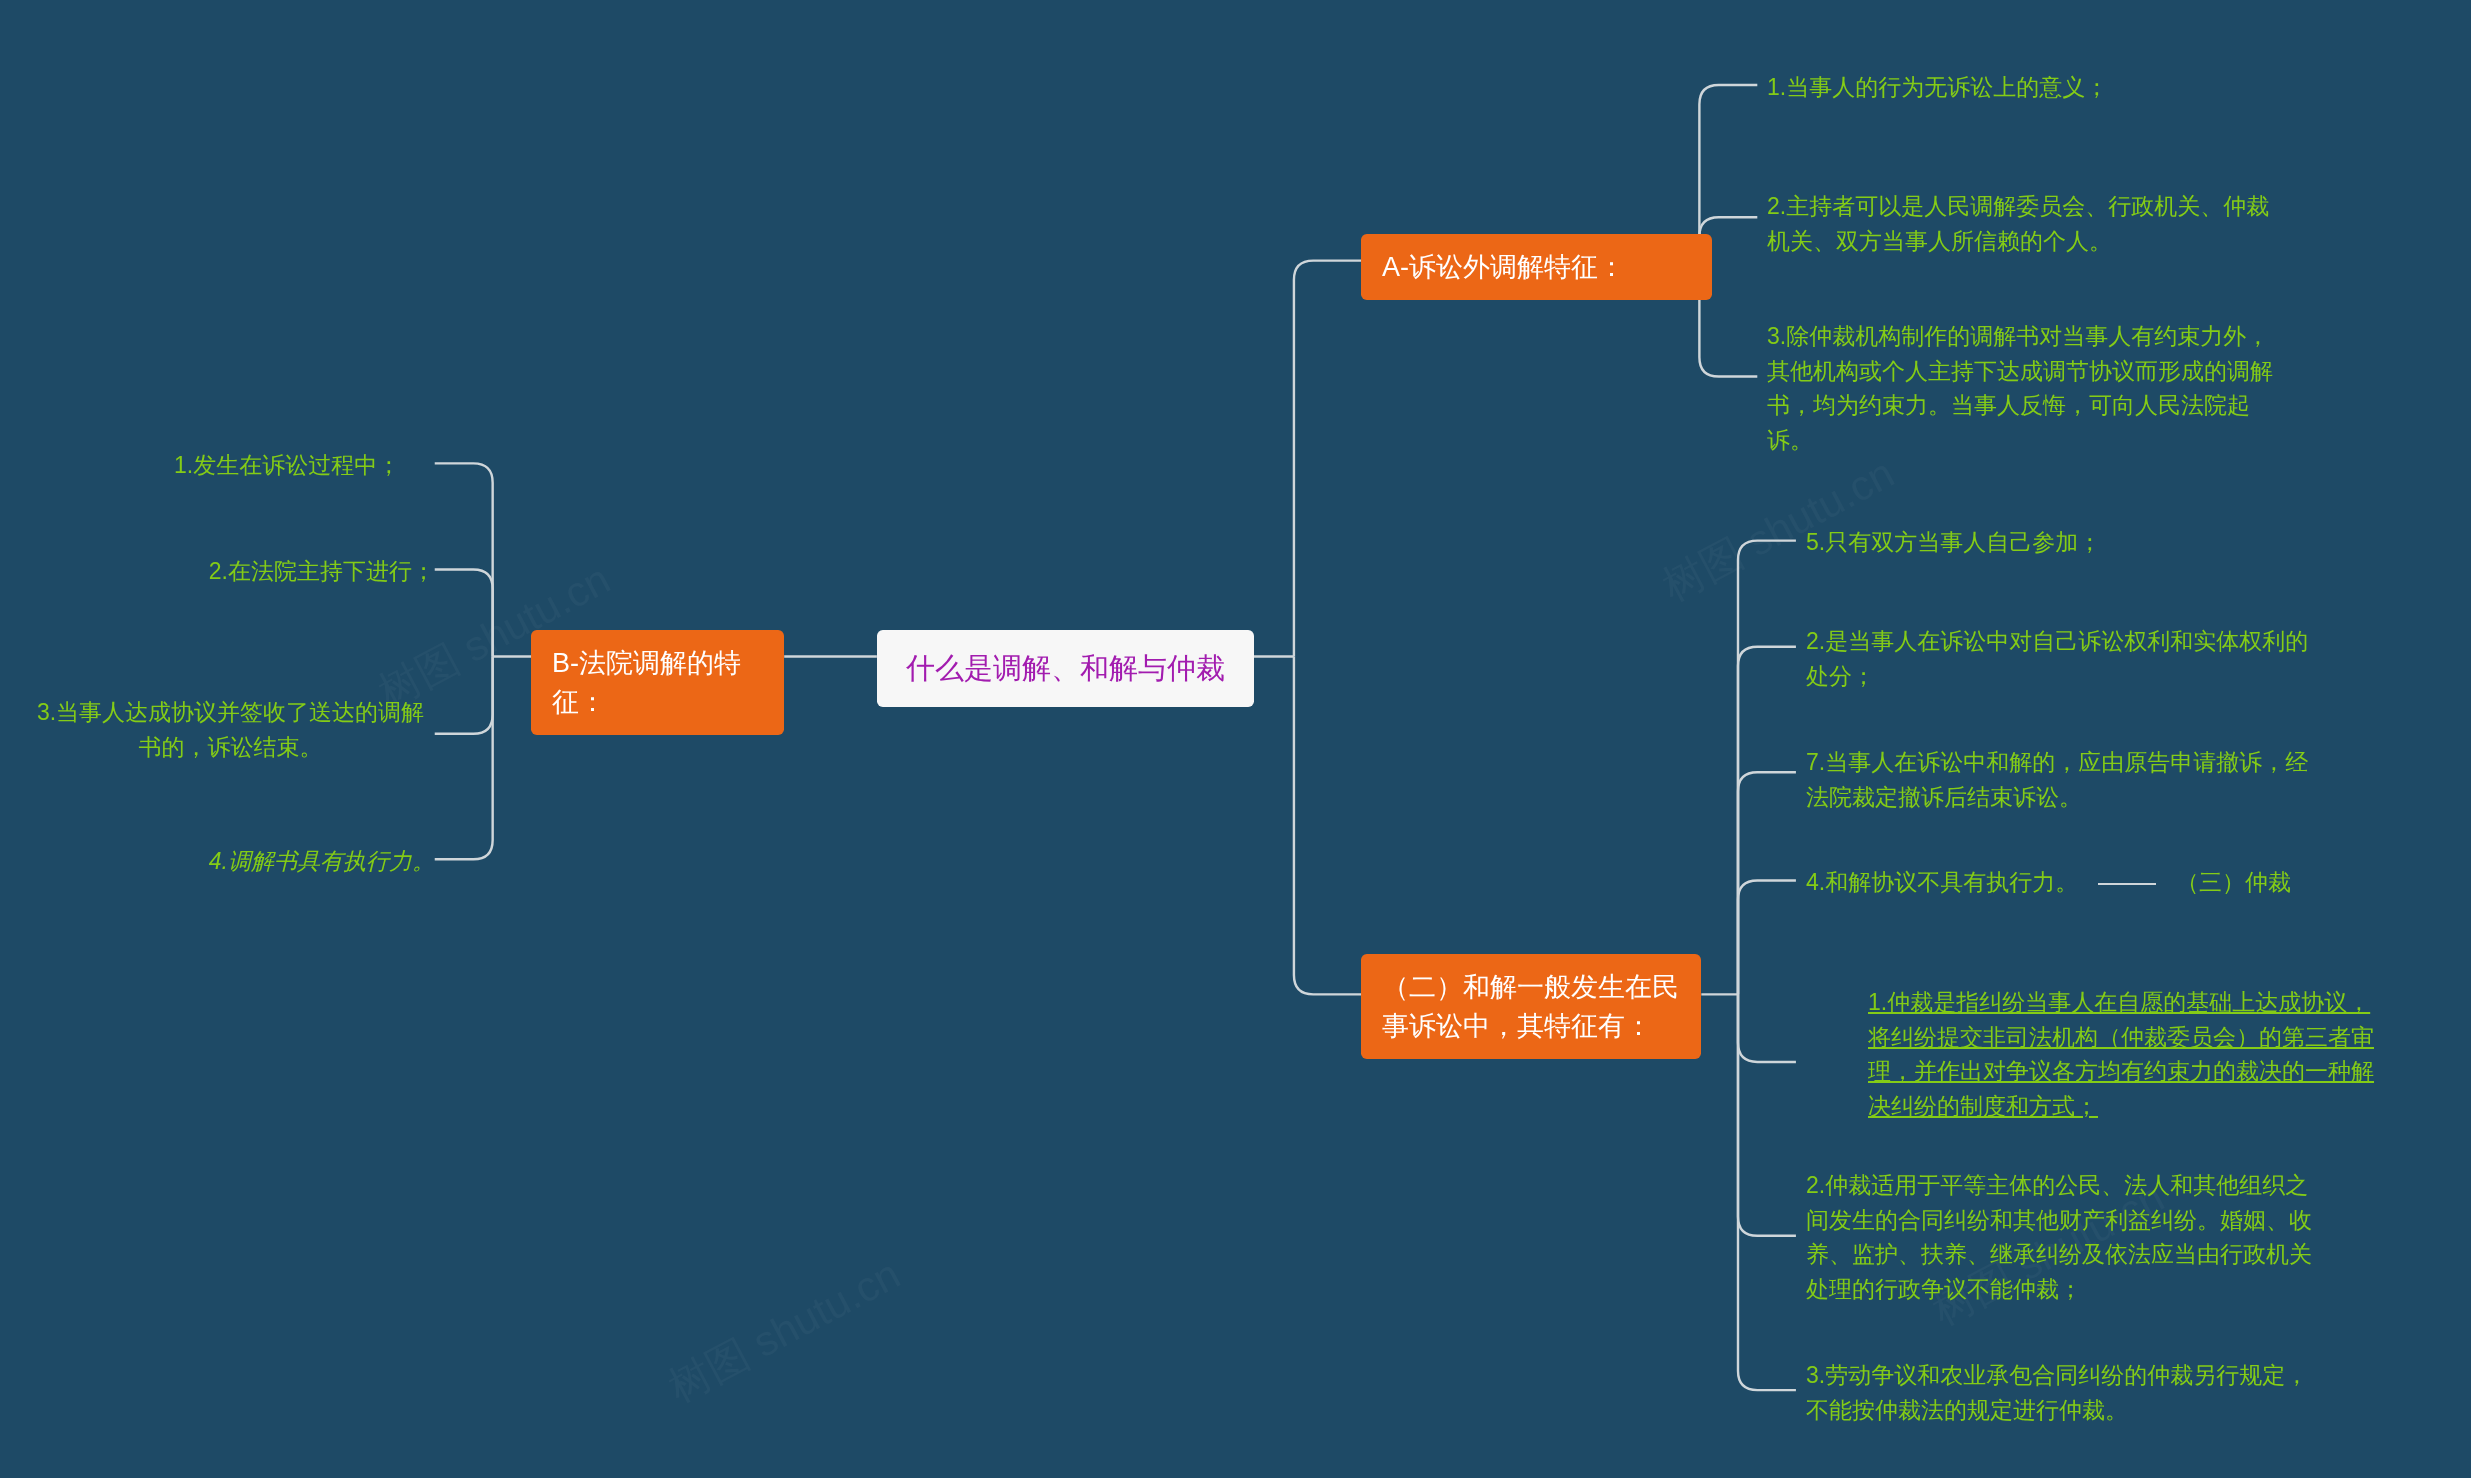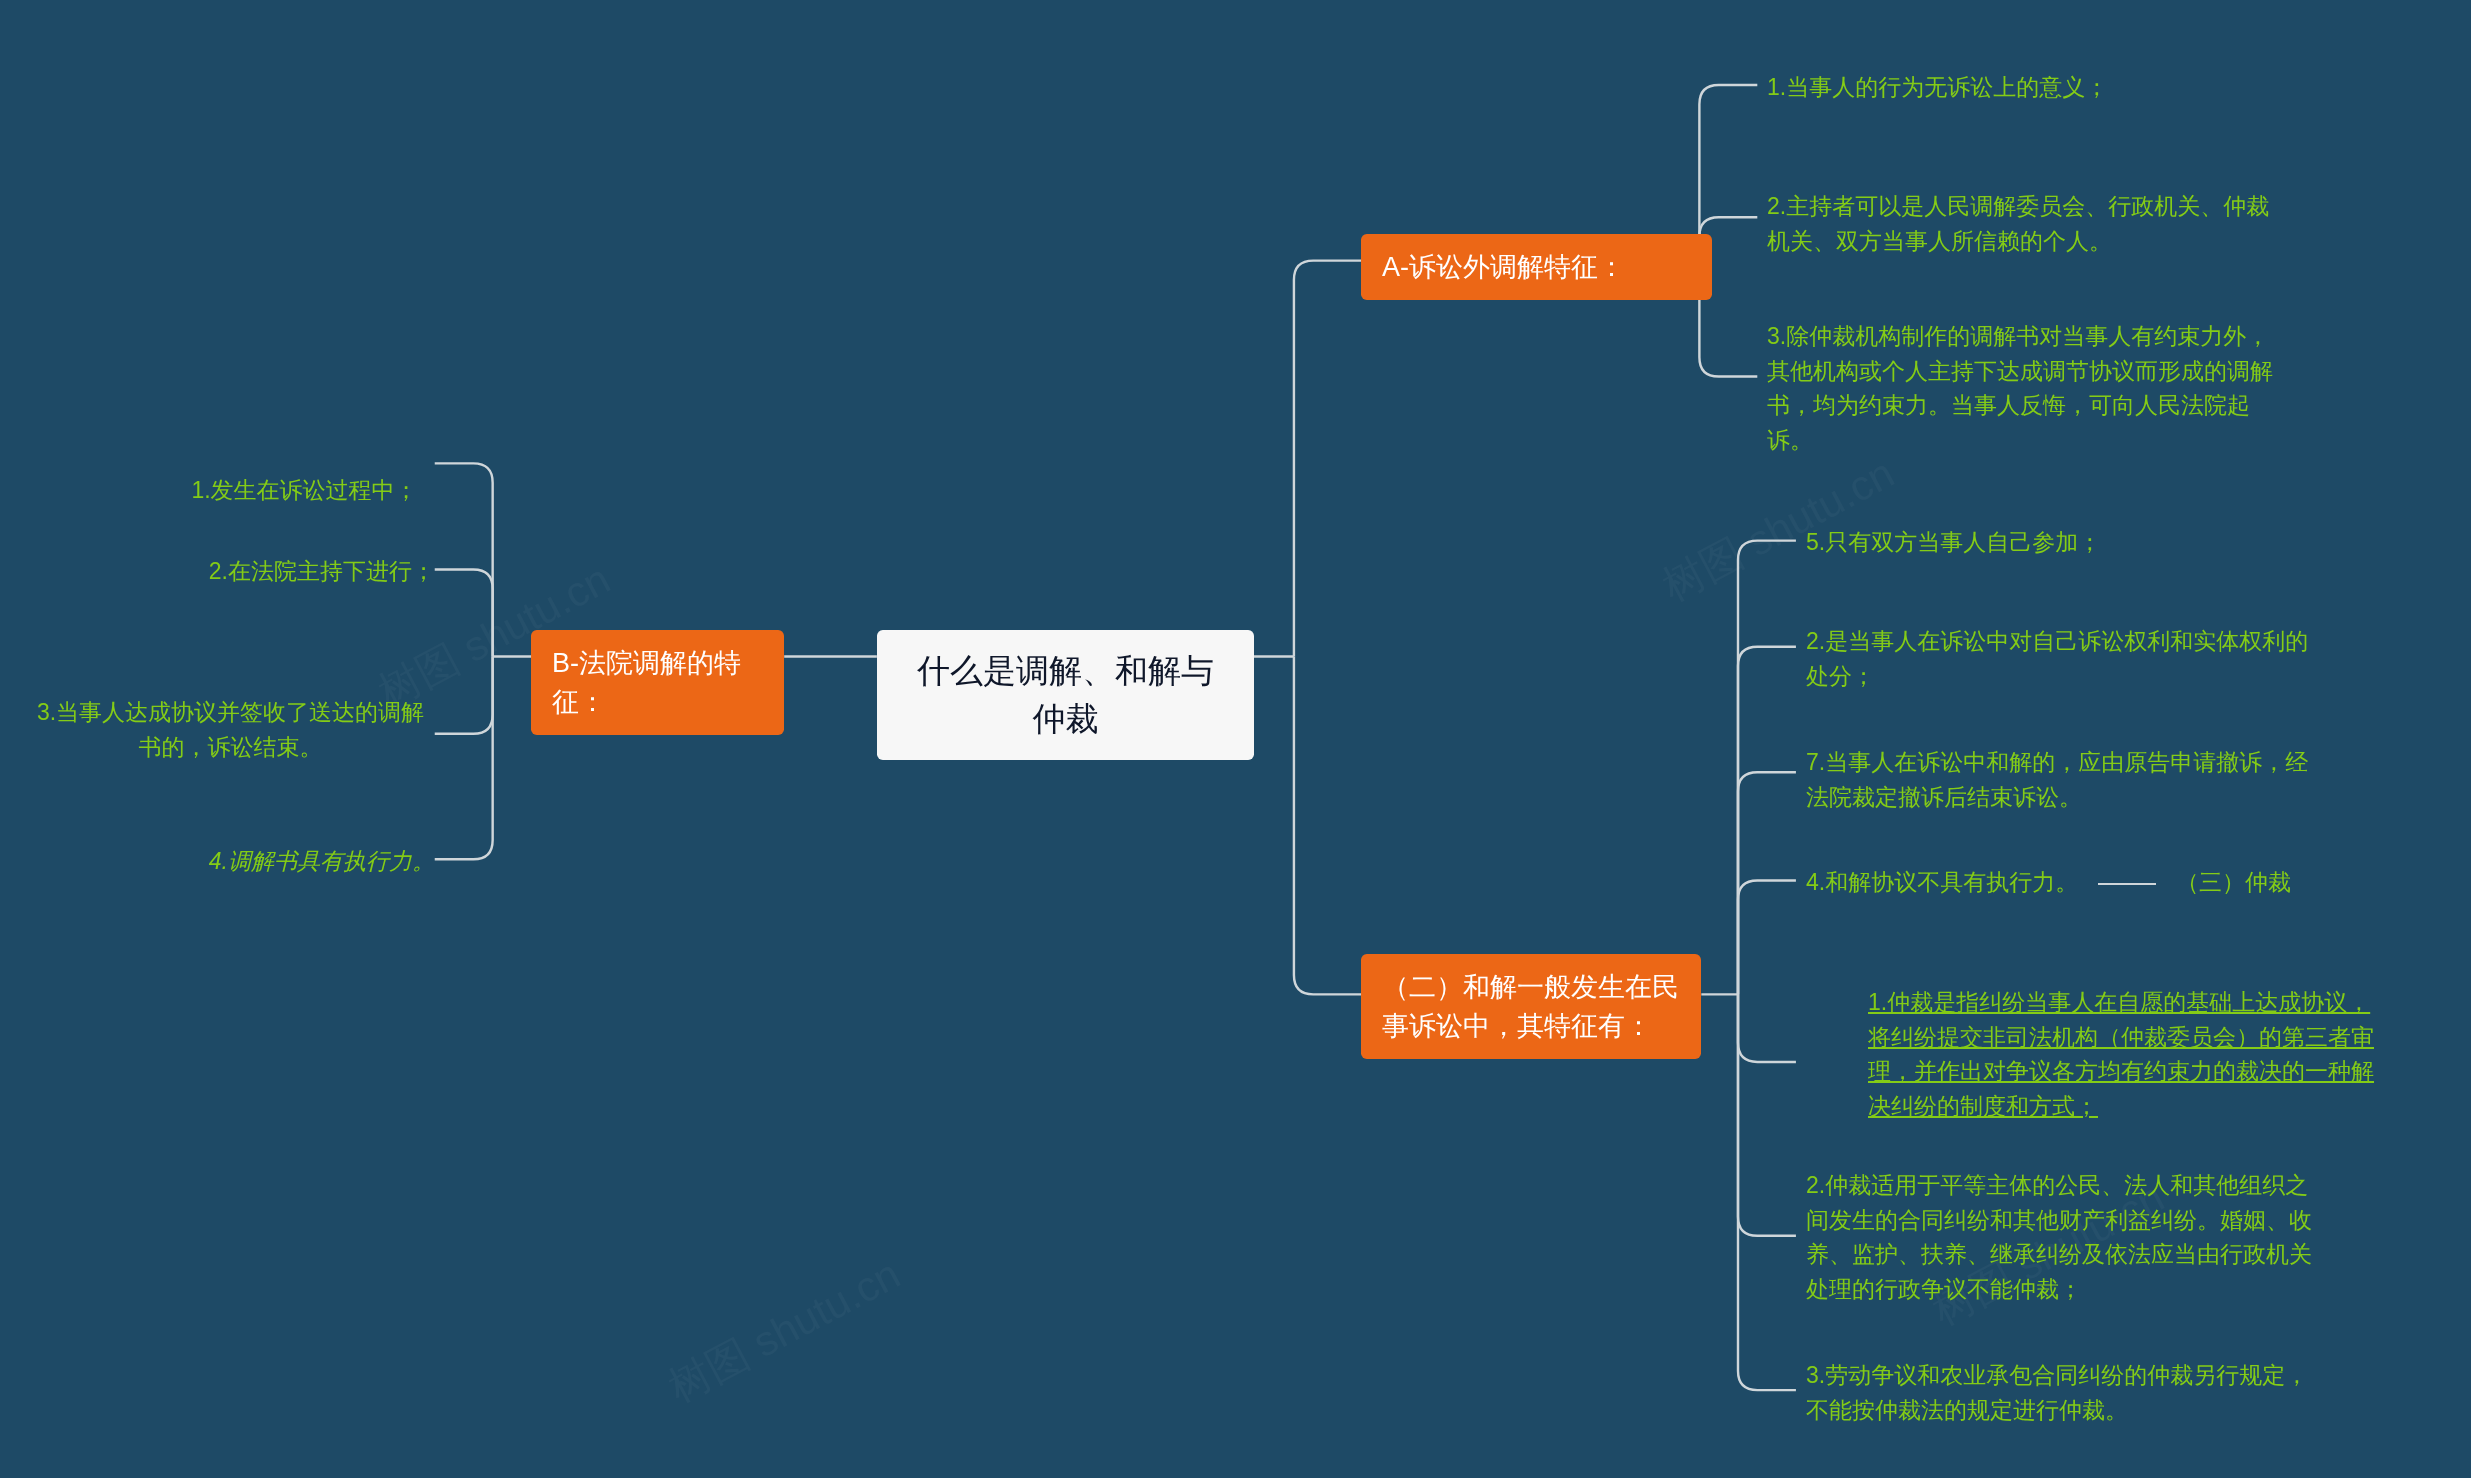--- a/index.html
+++ b/index.html
@@ -30,22 +30,22 @@
   }
   .node {
     position: absolute;
     padding: 13.5px 21px;
     border-radius: 5.8px;
     font-size: 25px;
     line-height: 1.45;
   }
   .root {
     background: #f7f7f7;
-    color: #0f172a;
-    font-size: 33px;
+    color: #a21caf;
+    font-size: 29px;
     padding: 17.4px 27px;
   }
   .branch-a, .branch-b, .branch-c {
     background: #ec6716;
     color: #fff;
     font-size: 27px;
   }
   .leaf {
     color: #84cc16;
     font-size: 23px;
@@ -119,17 +119,17 @@
   <span>4.和解协议不具有执行力。</span>
   <span class="inline-conn"></span>
   <span>（三）仲裁</span>
 </div>
 <div class="node leaf" style="left:1868px; top:985px; width:521px;text-decoration:underline;">1.仲裁是指纠纷当事人在自愿的基础上达成协议，将纠纷提交非司法机构（仲裁委员会）的第三者审理，并作出对争议各方均有约束力的裁决的一种解决纠纷的制度和方式；</div>
 <div class="node leaf" style="left:1806px; top:1168px; width:521px;">2.仲裁适用于平等主体的公民、法人和其他组织之间发生的合同纠纷和其他财产利益纠纷。婚姻、收养、监护、扶养、继承纠纷及依法应当由行政机关处理的行政争议不能仲裁；</div>
 <div class="node leaf" style="left:1806px; top:1358px; width:521px;">3.劳动争议和农业承包合同纠纷的仲裁另行规定，不能按仲裁法的规定进行仲裁。</div>
 
 <div class="node branch-b" style="left:531px; top:630px; width:253px;">B-法院调解的特征：</div>
 
-<div class="node leaf" style="left:174px; top:473px; width:261px; text-align:center;">1.发生在诉讼过程中；</div>
+<div class="node leaf" style="left:174px; top:448px; width:261px; text-align:left;">1.发生在诉讼过程中；</div>
 <div class="node leaf" style="left:174px; top:554px; width:261px; text-align:right;">2.在法院主持下进行；</div>
 <div class="node leaf" style="left:27px; top:695px; width:407px; text-align:center;">3.当事人达成协议并签收了送达的调解书的，诉讼结束。</div>
 <div class="node leaf" style="left:174px; top:844px; width:261px; text-align:right;font-style:italic;">4.调解书具有执行力。</div>
 
 
 </body></html>

